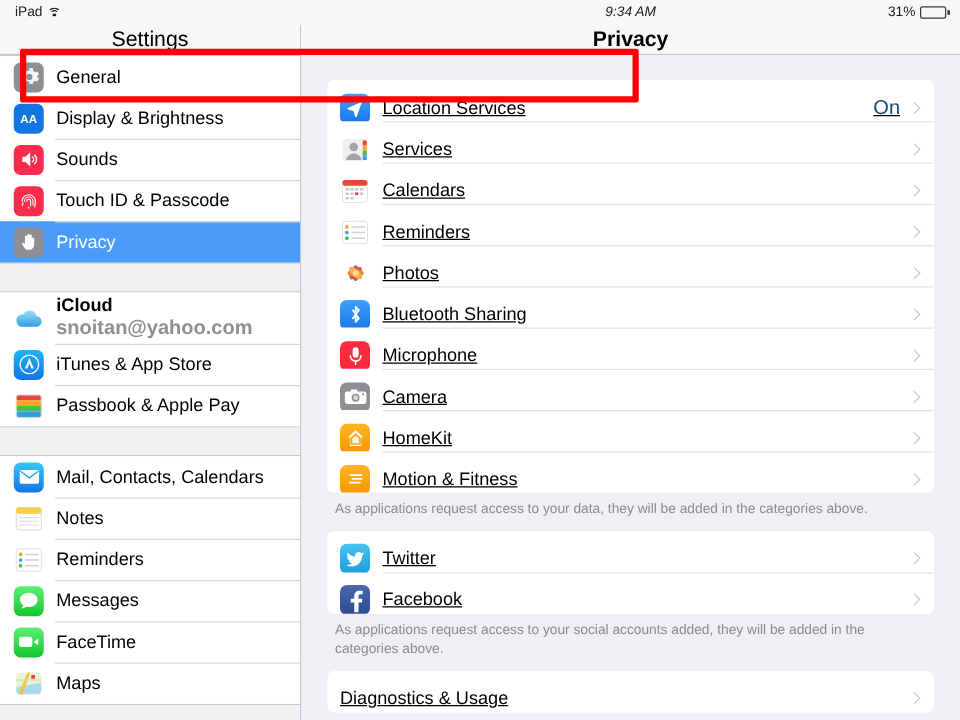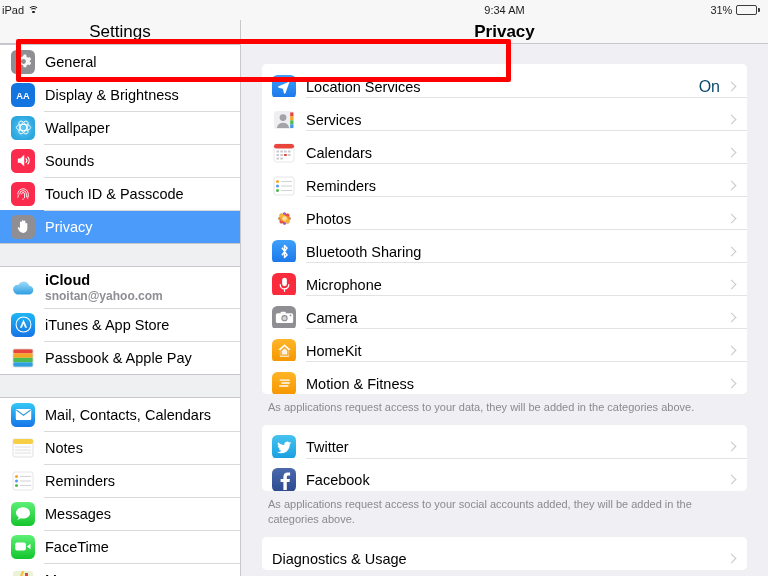--- a/index.html
+++ b/index.html
@@ -13,23 +13,23 @@
   #screen { position: relative; width: 768px; height: 576px; display: flex; flex-direction: column; }
 
   
   .statusbar {
     height: 20px; flex: 0 0 20px;
     display: flex; align-items: center;
     font-size: 11px; color: #1d1d1f;
     background: #f7f7f7;
     position: relative;
   }
-  .sb-left { display: flex; align-items: center; gap: 4px; padding-left: 2px; width: 241px; }
+  .sb-left { display: flex; align-items: center; gap: 4px; padding-left: 12px; width: 241px; }
   .sb-center { position: absolute; left: 0; right: 0; text-align: center; font-size: 11px; }
-  .sb-center span { margin-left: 241px; display: inline-block; }
+  .sb-center span { margin-left: 241px; display: inline-block; font-style: italic; }
   .sb-right {
     position: absolute; right: 8px; top: 0; height: 20px;
     display: flex; align-items: center; gap: 4px; font-size: 11px;
   }
   .wifi-icon { display: inline-block; width: 11px; height: 9px; position: relative; }
   .wifi-icon i {
     position: absolute; border: 1.4px solid #1d1d1f; border-bottom-color: transparent;
     border-left-color: transparent; border-right-color: transparent; border-radius: 50%;
   }
   .wifi-icon i:nth-child(1) { width: 11px; height: 11px; left: 0; top: 0; }
@@ -75,21 +75,21 @@
     position: relative;
   }
   .sb-row + .sb-row::before {
     content: ""; position: absolute; left: 44px; right: 0; top: 0; height: 1px; background: #d9d9dc;
   }
   .sb-row.tall { height: 41px; font-weight: bold; }
   .sb-row.selected { background: #4a9bfa; }
   .sb-label { font-size: 14.5px; color: #000; margin-left: 10px; }
   .sb-row.selected .sb-label { color: #fff; }
   .sb-texts { margin-left: 10px; display: flex; flex-direction: column; justify-content: center; }
-  .sb-sub { font-size: 12px; color: #8e8e93; margin-top: 1px; }
+  .sb-sub { font-size: 16px; color: #8e8e93; margin-top: 1px; }
 
   
   .icon {
     width: 24px; height: 24px; flex: 0 0 24px;
     border-radius: 5.5px; position: relative; overflow: hidden;
     display: flex; align-items: center; justify-content: center;
   }
   .icon svg { display: block; }
 
   
@@ -100,21 +100,21 @@
     font-size: 17px; font-weight: bold; color: #000;
     background: #f7f7f7; border-bottom: 1px solid #c8c7cc;
   }
   .detail-scroll { flex: 1; overflow: hidden; padding: 0 21px; position: relative; }
   .first-gap { height: 20px; }
   .card {
     background: #fff; border-radius: 5px; overflow: hidden;
   }
   .row {
     height: 33px; display: flex; align-items: center; padding: 12px 12px 0 10px;
-    position: relative; background: #fff;
+    position: relative; background: #fff; text-decoration: underline;
   }
   .row + .row::before {
     content: ""; position: absolute; left: 44px; right: 0; top: 0; height: 1px; background: #e3e3e6;
   }
   .row-label { font-size: 14.5px; color: #000; margin-left: 10px; flex: 1; }
   .row-label.noicon { margin-left: 0; }
   .row-value { font-size: 16px; color: #0c4a6e; margin-right: 8px; }
   .chev {
     width: 7px; height: 12px; flex: 0 0 7px; position: relative;
   }
@@ -182,33 +182,20 @@
             </div>
             <div class="sb-row">
               <span class="icon" style="background: rgb(18, 117, 224);">
                 <svg width="20" height="14" viewBox="0 0 28 16">
                   <text x="14" y="13" font-family="Liberation Sans, sans-serif" font-size="13" font-weight="bold" fill="#fff" text-anchor="middle">AA</text>
                 </svg>
               </span>
               <span class="sb-label">Display &amp; Brightness</span>
             </div>
             <div class="sb-row">
-              <span class="icon" style="background: radial-gradient(circle, rgb(94, 200, 242) 0%, rgb(45, 167, 224) 70%);">
-                <svg width="19" height="19" viewBox="0 0 24 24">
-                  <g fill="none" stroke="#fff" stroke-width="1.1">
-                    <circle cx="12" cy="12" r="4.2"></circle>
-                    <ellipse cx="12" cy="12" rx="9" ry="4.2"></ellipse>
-                    <ellipse cx="12" cy="12" rx="9" ry="4.2" transform="rotate(60 12 12)"></ellipse>
-                    <ellipse cx="12" cy="12" rx="9" ry="4.2" transform="rotate(120 12 12)"></ellipse>
-                  </g>
-                </svg>
-              </span>
-              <span class="sb-label">Wallpaper</span>
-            </div>
-            <div class="sb-row">
               <span class="icon" style="background: rgb(250, 43, 76);">
                 <svg width="17" height="17" viewBox="0 0 24 24">
                   <path fill="#fff" d="M4 9v6h3.5L13 20V4L7.5 9H4z"></path>
                   <path fill="none" stroke="#fff" stroke-width="1.5" stroke-linecap="round" d="M15.5 9.2a4 4 0 010 5.6M18 7a7 7 0 010 10"></path>
                 </svg>
               </span>
               <span class="sb-label">Sounds</span>
             </div>
             <div class="sb-row">
               <span class="icon" style="background: rgb(250, 43, 76);">

